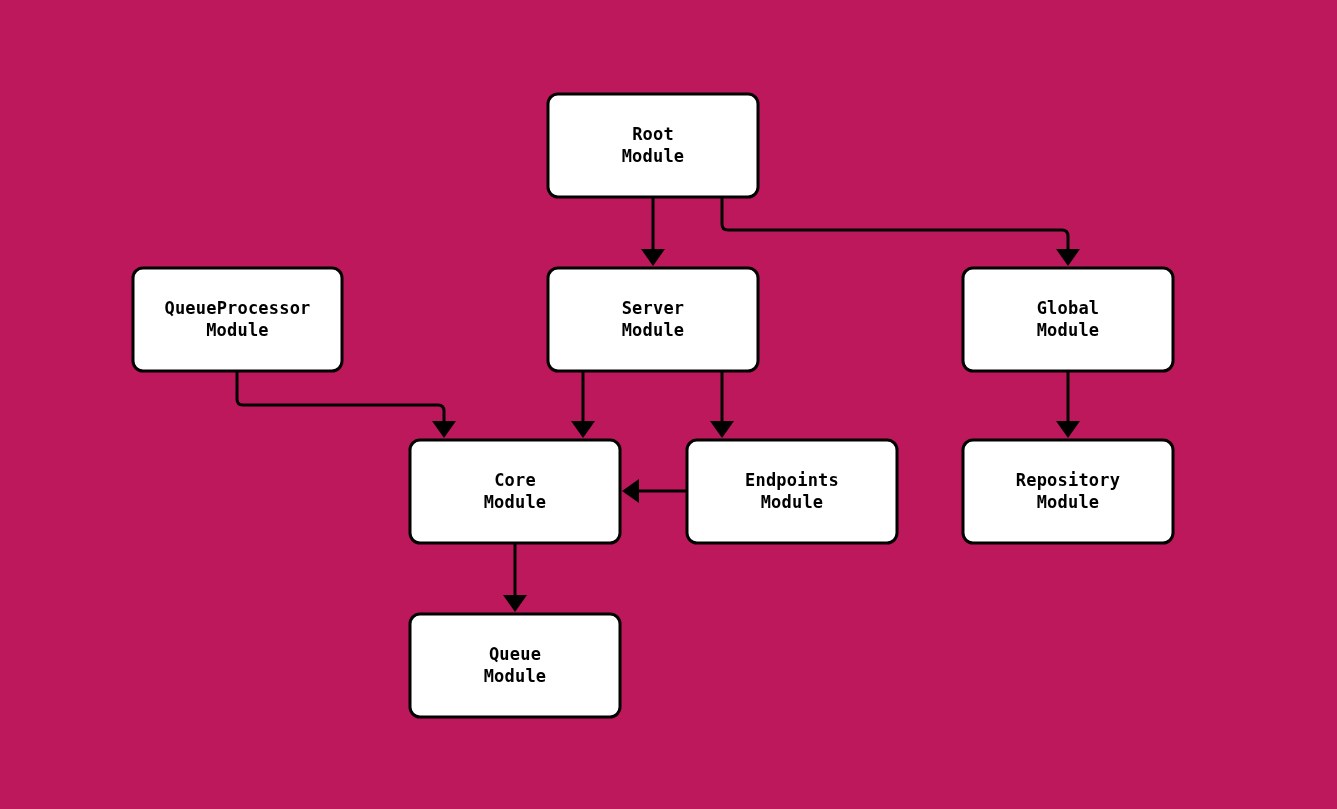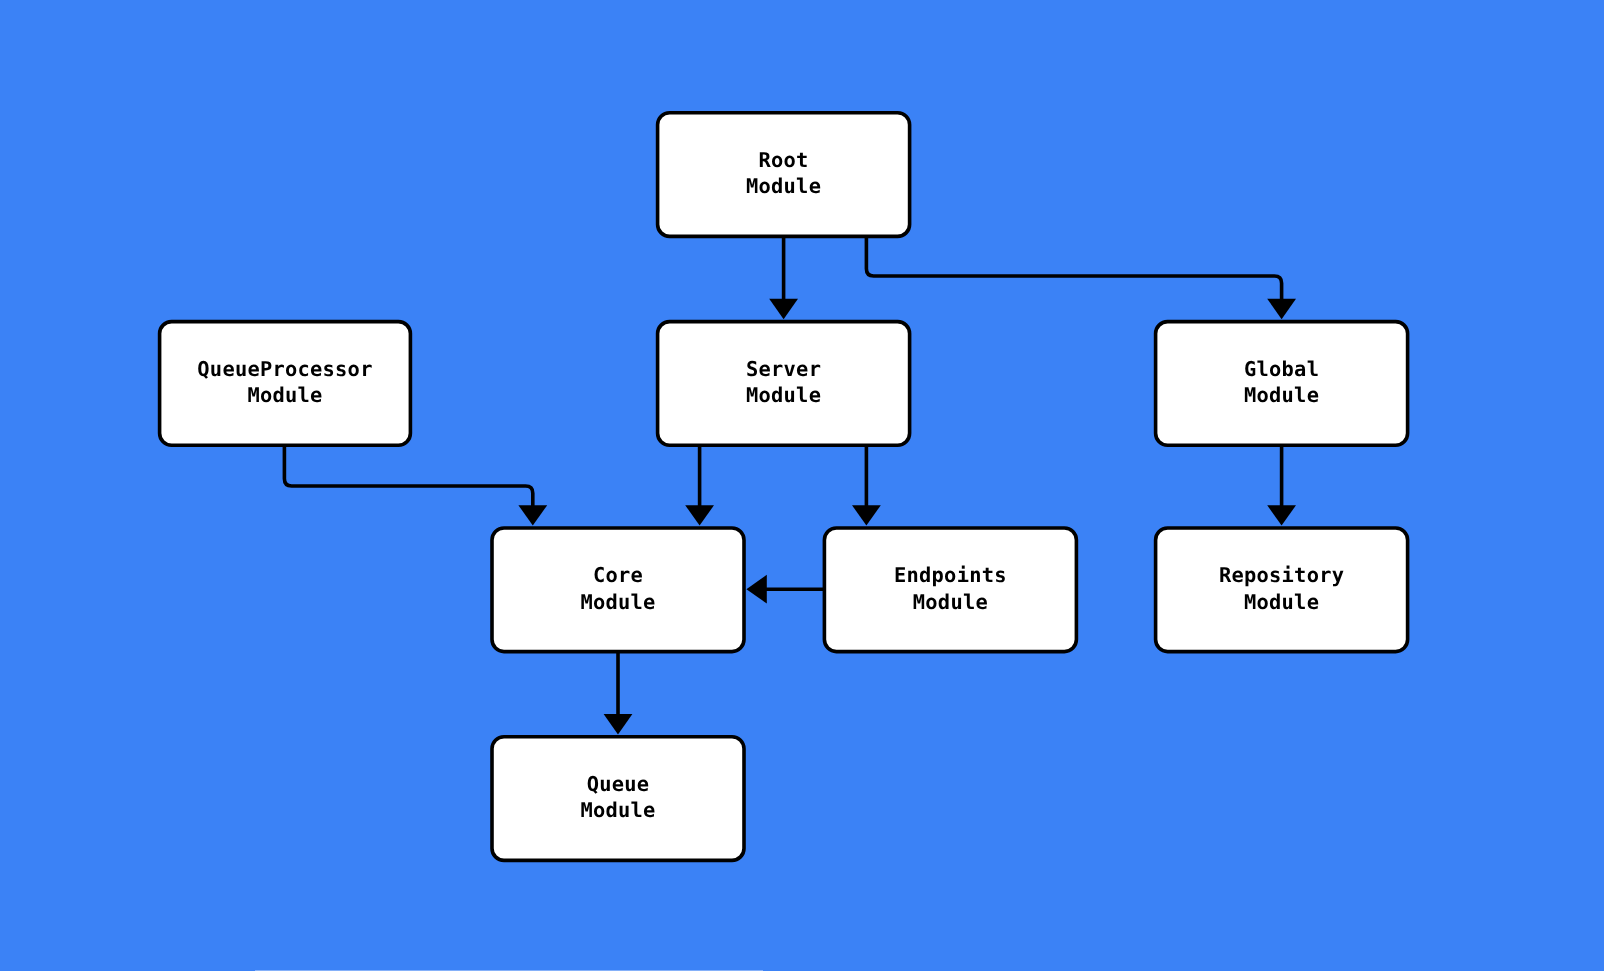--- a/index.html
+++ b/index.html
@@ -4,21 +4,21 @@
 <style>
   html, body {
     margin: 0;
     padding: 0;
     background: #ffffff;
   }
   #diagram-canvas {
     position: relative;
     width: 1337px;
     height: 809px;
-    background: #3b82f6;
+    background: #be185d;
     overflow: hidden;
     font-family: "DejaVu Sans Mono", "Liberation Mono", monospace;
   }
   svg.diagram-svg {
     position: absolute;
     top: 0;
     left: 0;
     width: 1337px;
     height: 809px;
     display: block;

